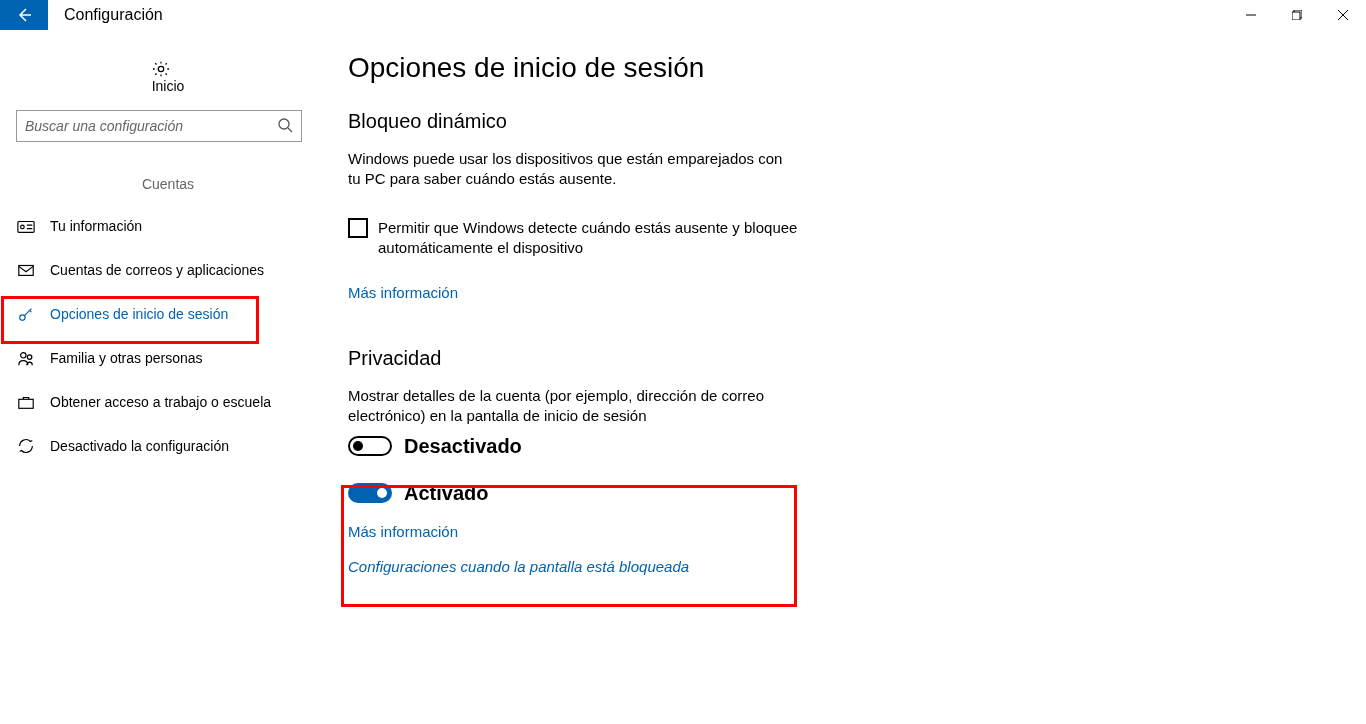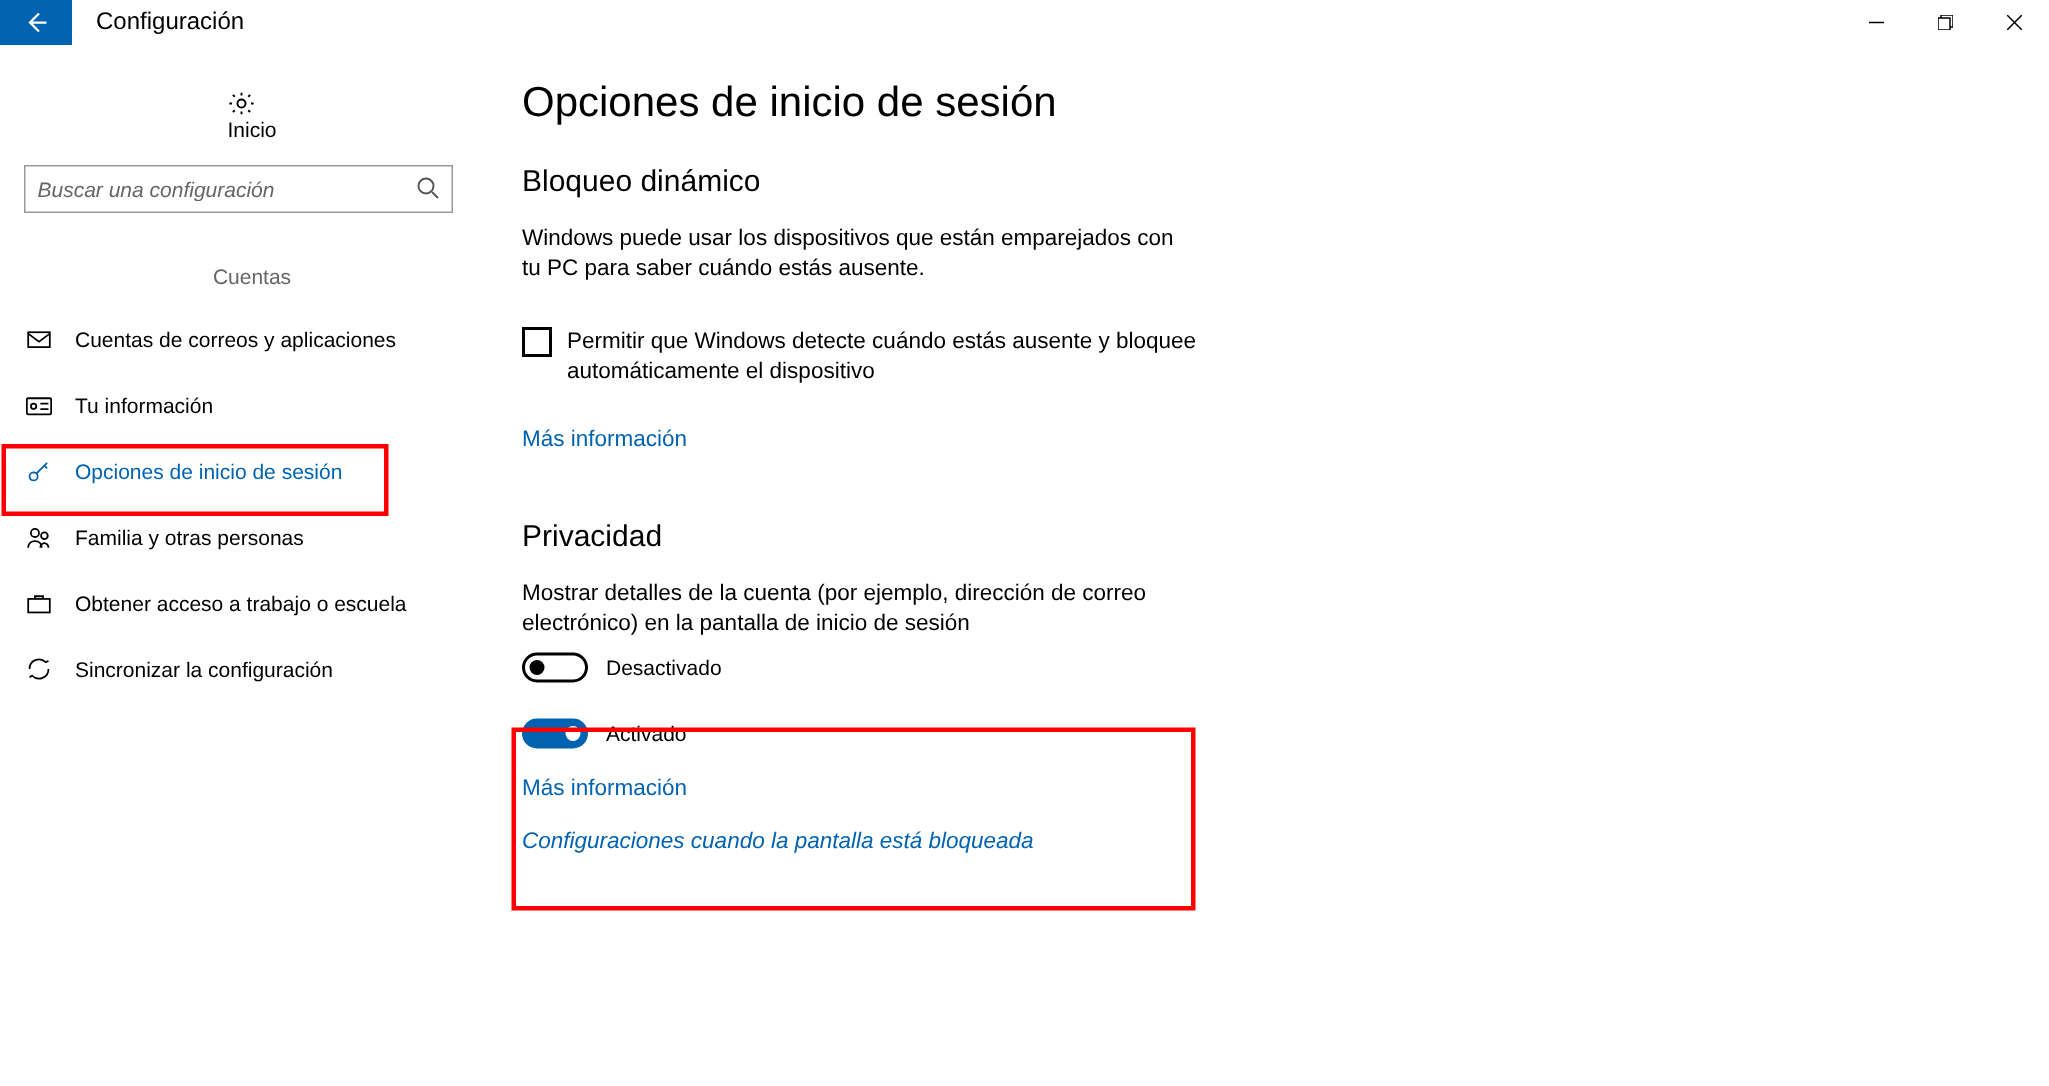--- a/index.html
+++ b/index.html
@@ -203,21 +203,21 @@
   }
   .toggle.on .knob {
     width: 10px;
     height: 10px;
     border-radius: 50%;
     background: #fff;
     position: absolute;
     right: 3px;
     top: 3px;
   }
-  .toggle-label { font-size: 14px; }
+  .toggle-label { font-size: 20px; font-weight: bold; }
   .highlight-box-2 {
     position: absolute;
     border: 3px solid #ff0000;
     left: 341px;
     top: 485px;
     width: 456px;
     height: 122px;
     pointer-events: none;
   }
   .privacy-block2 {
@@ -276,36 +276,36 @@
         </svg>
       </span>
     </div>
 
     <div class="section-label">Cuentas</div>
 
     <div class="nav-list">
       <div class="nav-item">
         <span class="icon">
           <svg viewBox="0 0 20 20" fill="none" stroke="#000" stroke-width="1.3">
-              <rect x="2" y="5" width="16" height="11"></rect>
-              <path d="M2 6l8 6 8-6"></path>
-            </svg>
-        </span>
-        <span class="label">Cuentas de correos y aplicaciones</span>
-      </div>
-      <div class="nav-item">
-        <span class="icon">
-          <svg viewBox="0 0 20 20" fill="none" stroke="#000" stroke-width="1.3">
               <rect x="1" y="5" width="18" height="12" rx="1"></rect>
               <circle cx="6" cy="11" r="2"></circle>
               <path d="M11 9h6M11 13h6"></path>
             </svg>
         </span>
         <span class="label">Tu información</span>
       </div>
+      <div class="nav-item">
+        <span class="icon">
+          <svg viewBox="0 0 20 20" fill="none" stroke="#000" stroke-width="1.3">
+              <rect x="2" y="5" width="16" height="11"></rect>
+              <path d="M2 6l8 6 8-6"></path>
+            </svg>
+        </span>
+        <span class="label">Cuentas de correos y aplicaciones</span>
+      </div>
       <div class="nav-item active">
         <span class="icon">
           <svg viewBox="0 0 20 20" fill="none" stroke="#0063b1" stroke-width="1.3">
               <circle cx="6" cy="14" r="3"></circle>
               <path d="M8 12l8-8M14 6l2 2"></path>
             </svg>
         </span>
         <span class="label">Opciones de inicio de sesión</span>
       </div>
       <div class="nav-item">
@@ -326,21 +326,21 @@
             </svg>
         </span>
         <span class="label">Obtener acceso a trabajo o escuela</span>
       </div>
       <div class="nav-item">
         <span class="icon">
           <svg viewBox="0 0 20 20" fill="none" stroke="#000" stroke-width="1.3">
               <path d="M3 10a7 7 0 0 1 12-5l2-1M17 10a7 7 0 0 1-12 5l-2 1"></path>
             </svg>
         </span>
-        <span class="label">Sincronizar la configuración</span>
+        <span class="label">Desactivado la configuración</span>
       </div>
     </div>
   </div>
 
   <div class="main">
     <h1 class="page-title">Opciones de inicio de sesión</h1>
 
     <h2 class="sub-heading">Bloqueo dinámico</h2>
     <p class="body-text">Windows puede usar los dispositivos que están emparejados con tu PC para saber cuándo estás ausente.</p>
     <div class="checkbox-row">

